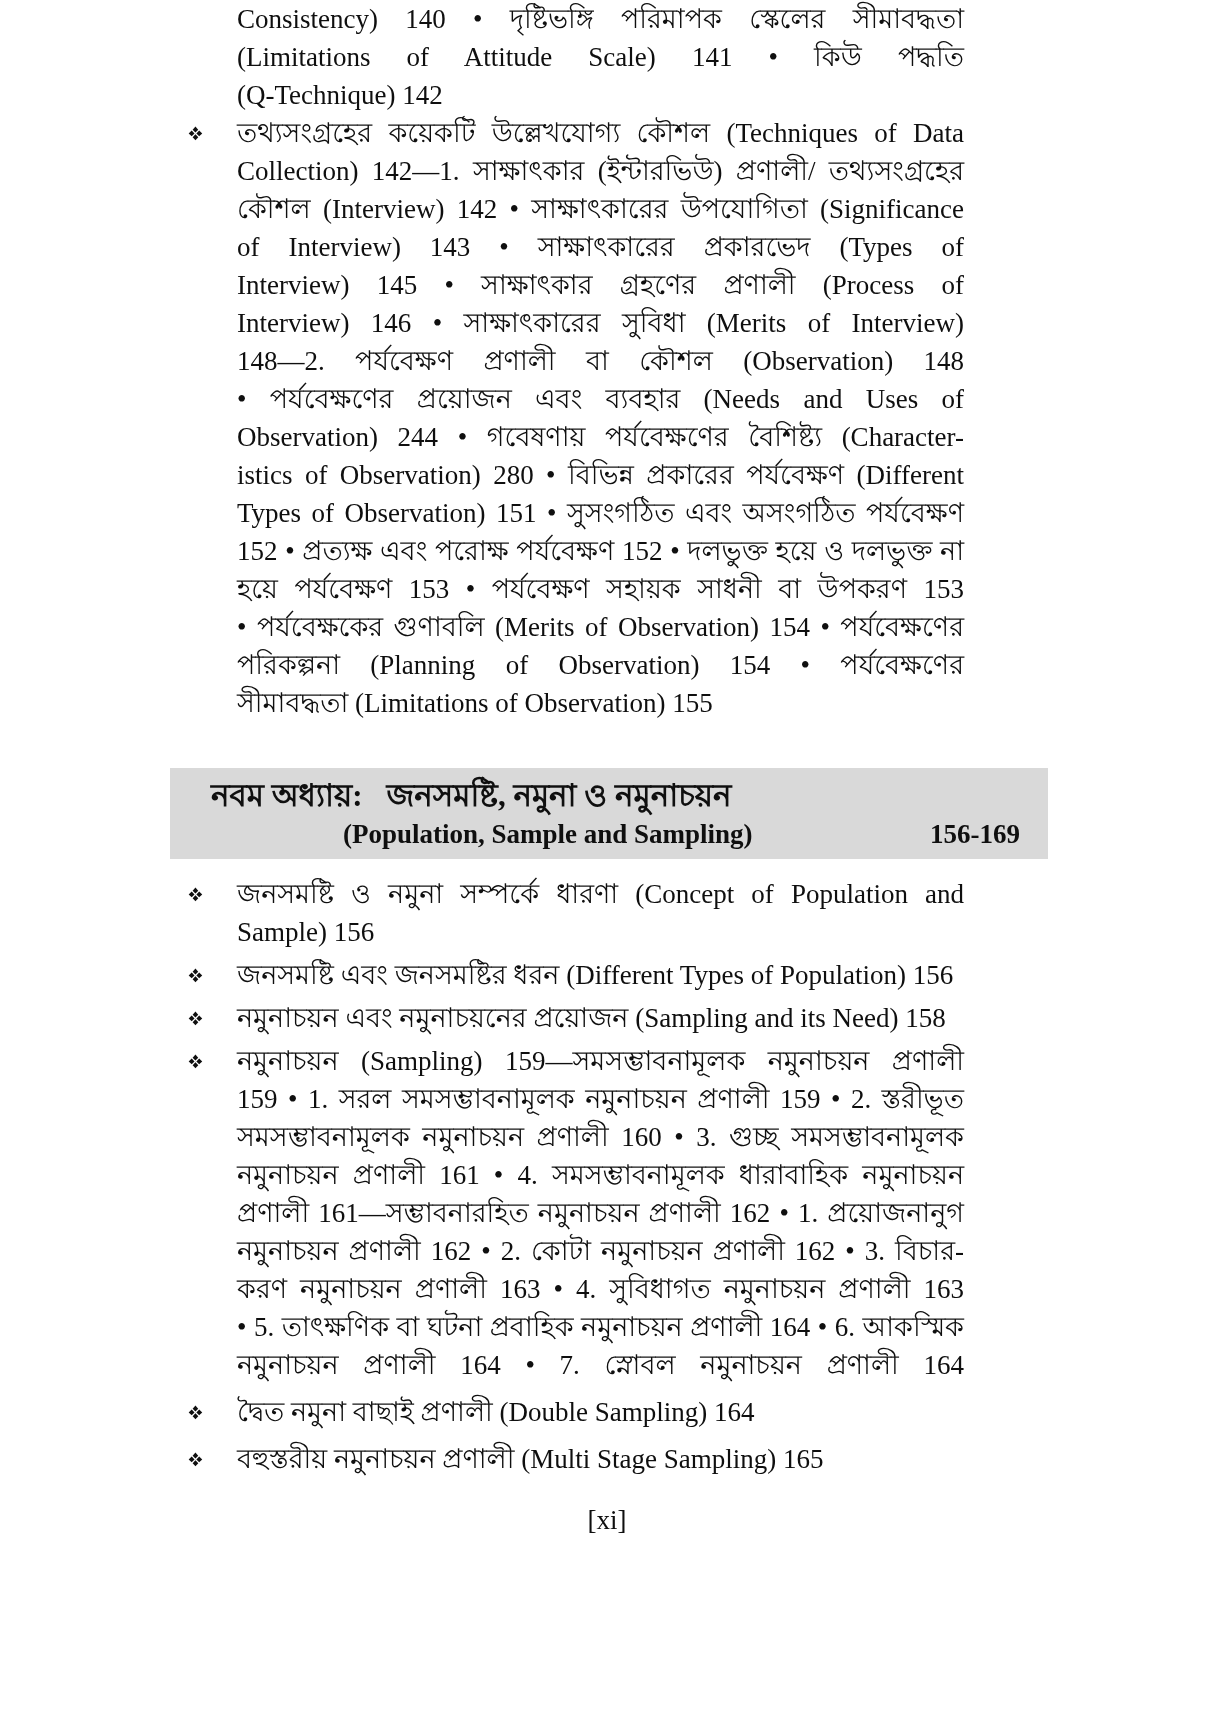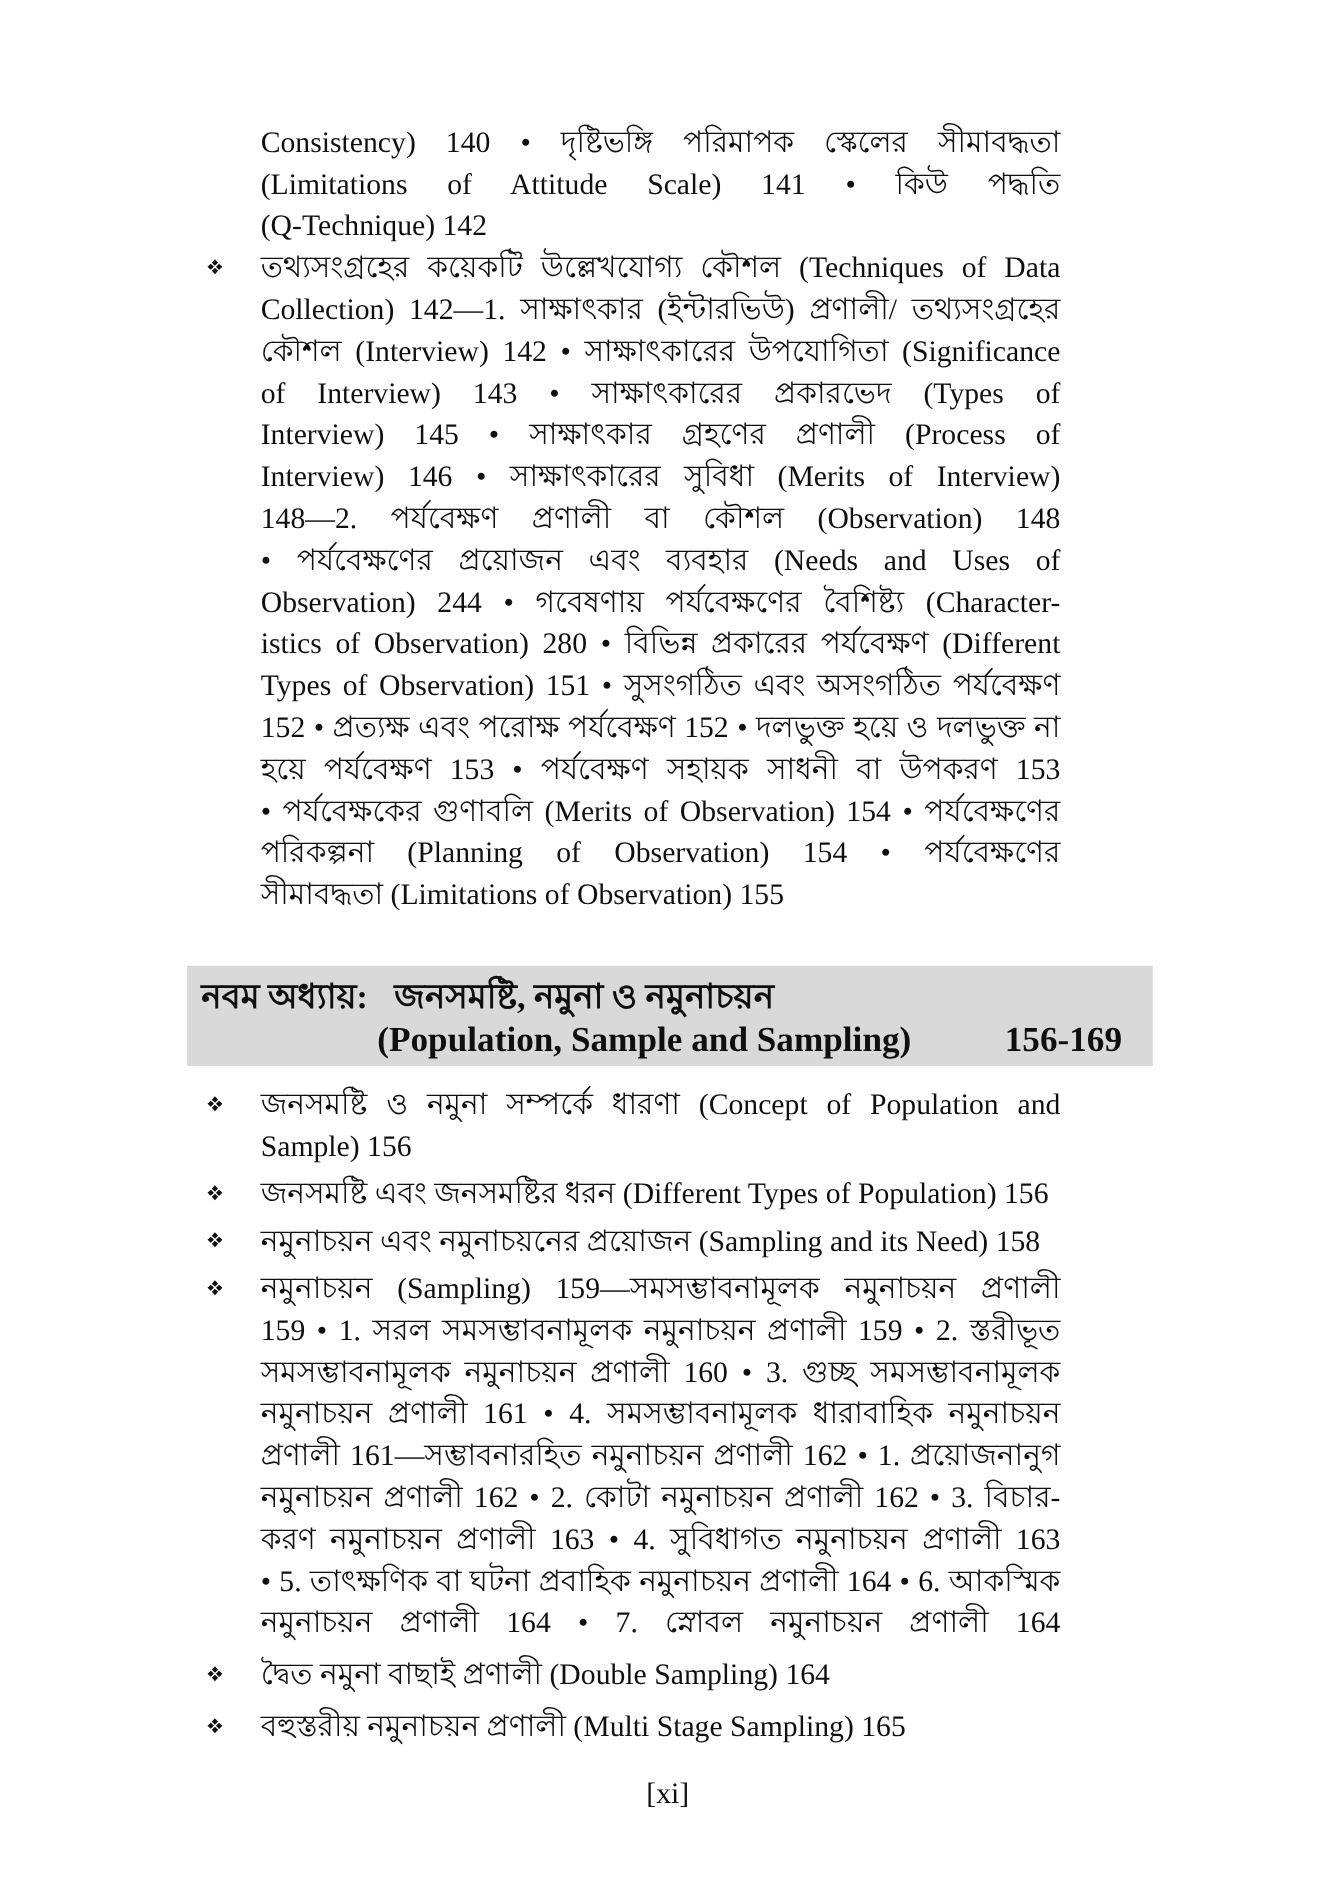--- a/index.html
+++ b/index.html
@@ -5,21 +5,21 @@
   html,body{margin:0;padding:0;background:#e8e8e8;}
   .page{
     position:relative;
     width:1214px;height:1722px;
     margin:0 auto;
     background:#ffffff;
     color:#0f0f0f;
     font-family:"Liberation Serif","DejaVu Serif",serif;
     overflow:hidden;
   }
-  .content{padding-top:110px;}
+  .content{}
   .col{margin-left:237px;width:727px;}
   .line{
     position:relative;
     font-size:27px;
     line-height:38px;
     text-align:justify;
     text-align-last:justify;
     white-space:normal;
   }
   .line.last{text-align:left;text-align-last:left;}
@@ -30,24 +30,24 @@
     line-height:38px;
   }
   .band{
     margin:46px 0 16px 170px;
     width:878px;
     box-sizing:border-box;
     background:#d9d9d9;
     padding:9px 28px 6px 13px;
   }
   .band-l1{font-size:31px;line-height:38px;font-weight:bold;}
-  .band-l1 .chap-label{margin-right:24px;}
+  .band-l1 .chap-label{margin-right:24px;margin-left:28px;}
   .band-l2{
     display:flex;justify-content:space-between;align-items:baseline;
-    font-weight:bold;font-size:32px;line-height:38px;
+    font-weight:bold;font-size:27px;line-height:38px;
     padding-left:160px;
   }
   .item{margin-top:5px;}
   .item.gap{margin-top:9px;}
   .footer{margin-top:23px;text-align:center;font-size:27px;line-height:38px;}
 </style>
 </head>
 <body>
 
 <div class="page">

